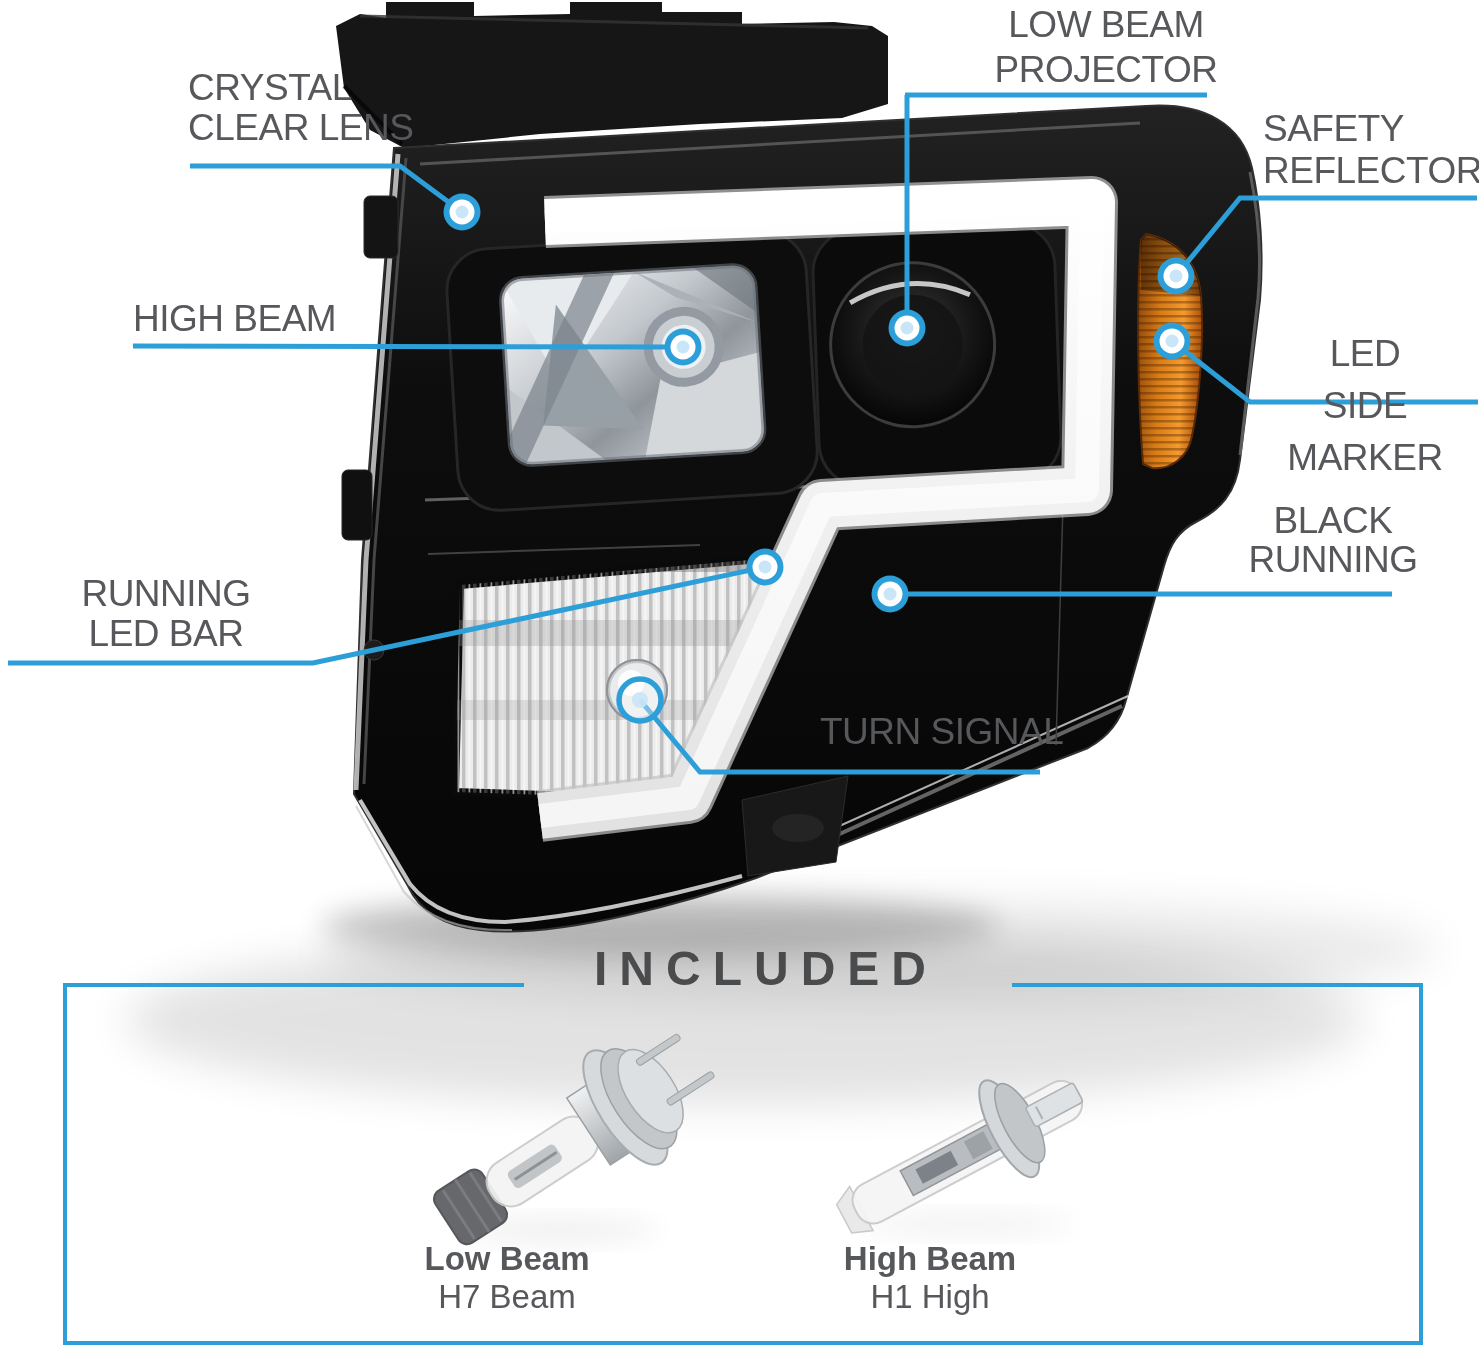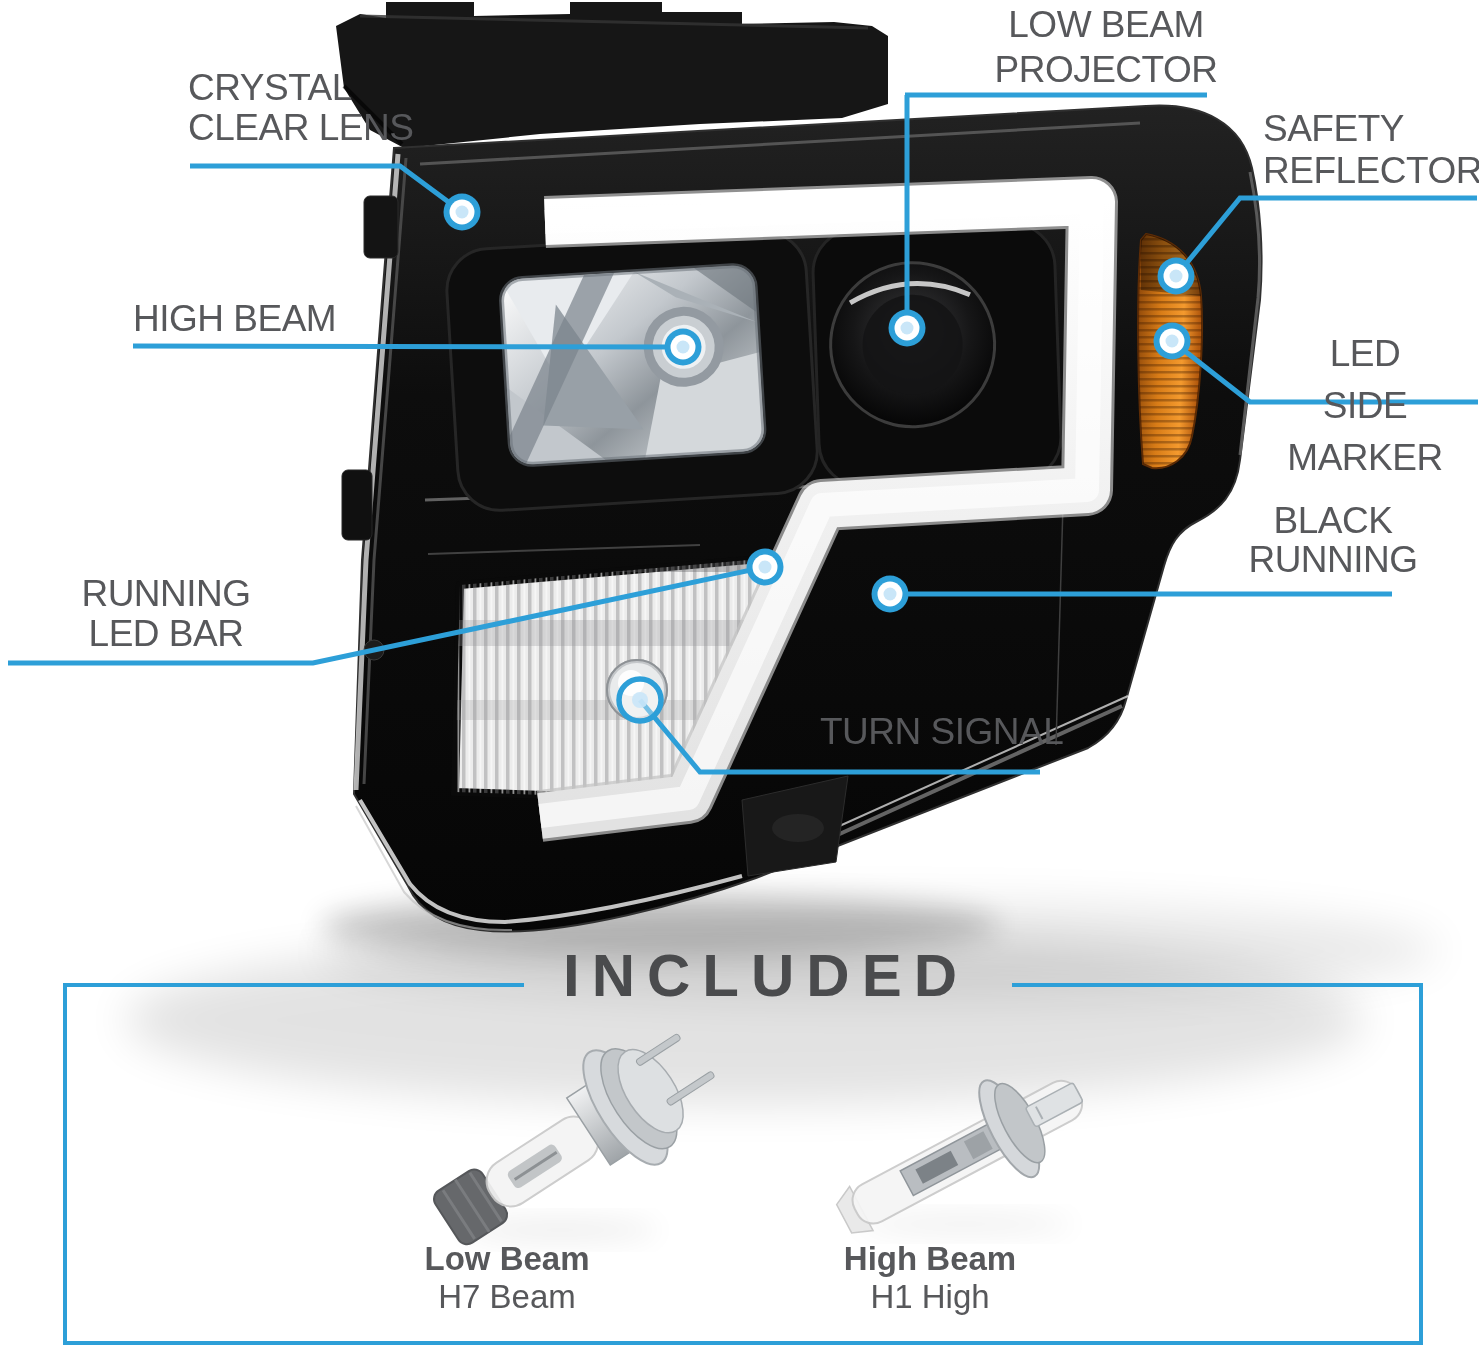--- a/index.html
+++ b/index.html
@@ -23,21 +23,21 @@
   .c-runningled{left:166px;top:574px;line-height:40px;}
   .c-turnsignal{left:820px;top:712px;}
   
   .inc-box{position:absolute;left:63px;top:983px;width:1352px;height:358px;z-index:5;
            border-left:4px solid var(--accent);border-right:4px solid var(--accent);
            border-bottom:4px solid var(--accent);}
   .inc-top{position:absolute;top:0;height:4px;background:var(--accent);}
   .inc-top.left{left:0;width:457px;}
   .inc-top.right{left:945px;right:0;}
   .inc-title{position:absolute;left:766px;top:941px;transform:translateX(-50%);z-index:6;
-             font-size:60px;font-weight:bold;letter-spacing:12px;color:var(--title-text);}
+             font-size:48px;font-weight:bold;letter-spacing:12px;color:var(--title-text);}
   .bulb-label{position:absolute;z-index:6;color:var(--label-text);font-size:33px;text-align:center;
               transform:translateX(-50%);}
   .bulb-label .bname{font-weight:bold;display:block;}
   .bl-low{left:507px;top:1240px;}
   .bl-high{left:930px;top:1240px;}
   
   .leader{stroke:var(--accent);stroke-width:5;fill:none;}
   .dot-outer{fill:var(--accent);}
   .dot-inner{fill:#ffffff;}
   .dot-core{fill:#c9e6f8;}

